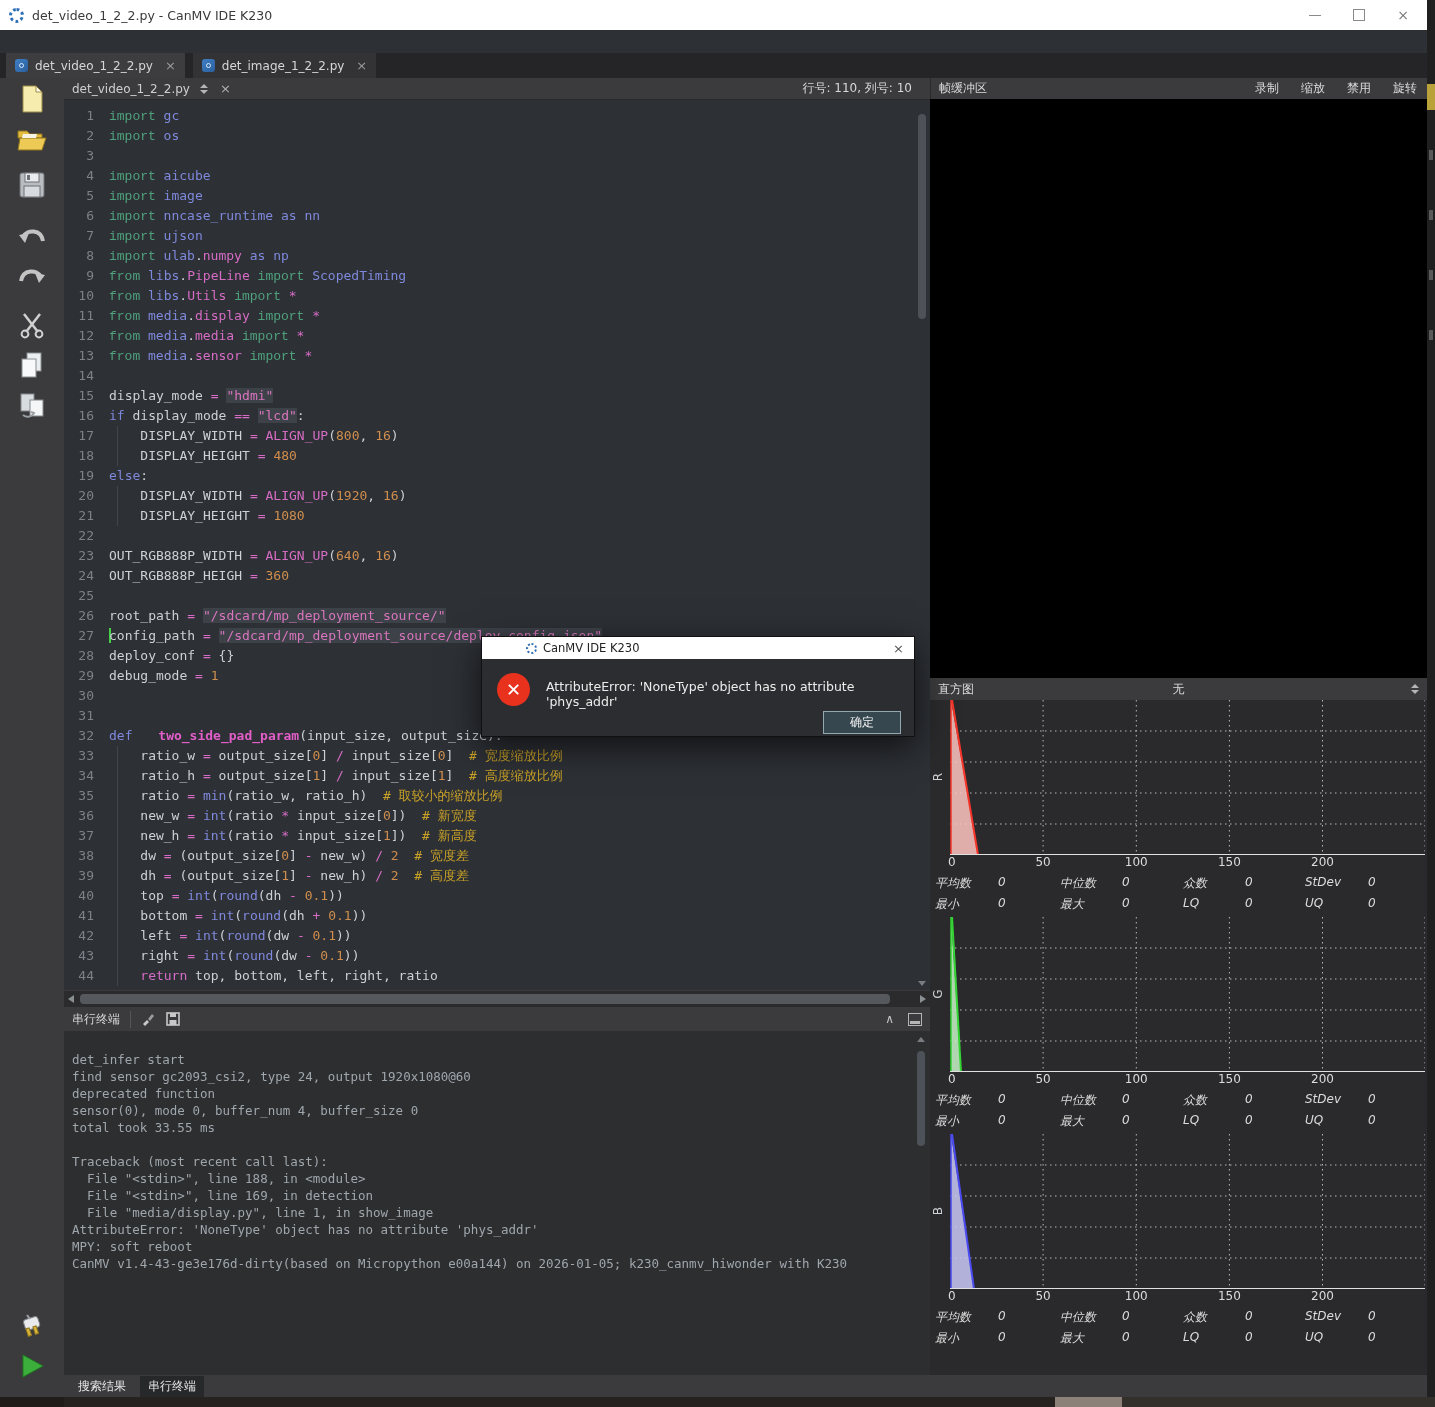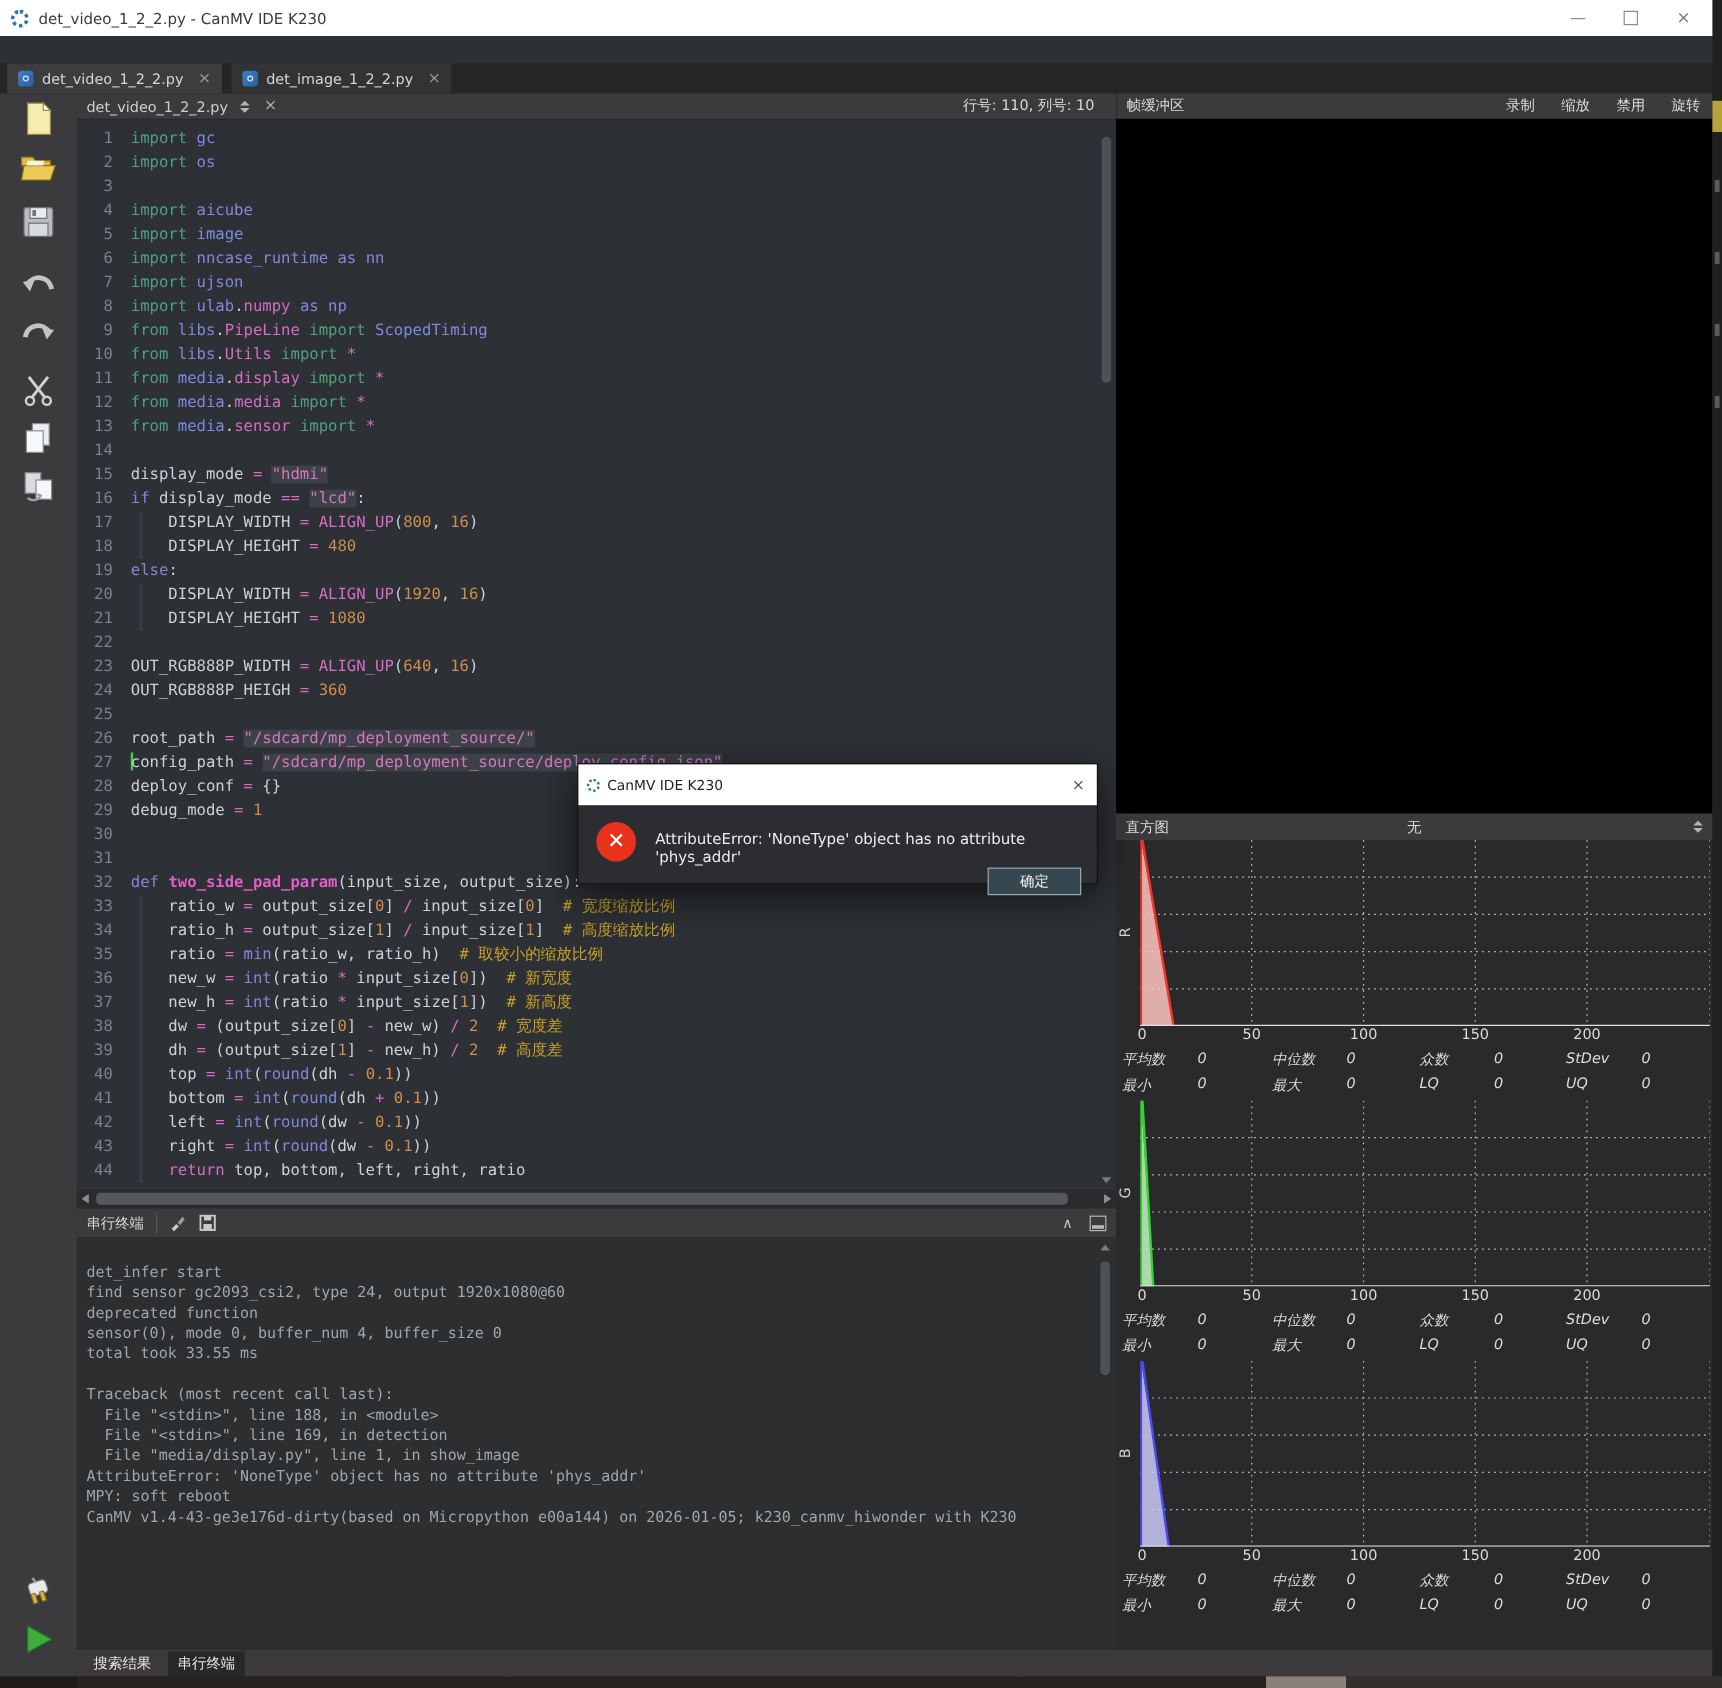--- a/index.html
+++ b/index.html
@@ -52,22 +52,22 @@
   #edheader .hclose{margin-left:12px;color:#b0b0b0;font-size:13px;}
   #edheader .cursorpos{margin-left:auto;margin-right:18px;color:#d8d8d8;}
 
   #codewrap{left:64px;top:100px;width:866px;height:890px;background:#2d3035;overflow:hidden;}
   #code{padding-top:6px;font-family:"DejaVu Sans Mono","Liberation Mono",monospace;
         font-size:13px;line-height:20px;white-space:pre;}
   .cl{display:flex;height:20px;}
   .ln{width:30px;text-align:right;color:#7b8288;flex:none;padding-right:9px;}
   .ct{position:relative;padding-left:6px;}
   .cl.ind .ct::before{content:"";position:absolute;left:14px;top:0;bottom:0;border-left:1px solid #41464c;}
-  .tk-k{color:#4fa17c;} .tk-b{color:#7f89dc;} .tk-m{color:#d66cc4;} .tk-o{color:#d66cc4;}
-  .tk-f{color:#e25ec8;font-weight:bold;} .tk-n{color:#cf8e4e;}
+  .tk-k{color:#4fa17c;font-family:Liberation Mono, monospace;} .tk-b{color:#7f89dc;} .tk-m{color:#d66cc4;} .tk-o{color:#d66cc4;}
+  .tk-f{color:#e25ec8;font-weight:bold;margin-left:18px;} .tk-n{color:#cf8e4e;}
   .tk-s{color:#d975bd;background:#3d4249;} .tk-c{color:#c9a227;} .tk-p{color:#ccd1d6;}
   .caret{display:inline-block;width:2px;height:15px;background:#46d04a;vertical-align:-3px;margin-right:-2px;}
 
   
   #ed-vscroll{position:absolute;right:2px;top:0;width:12px;height:100%;}
   #ed-vscroll .thumb{position:absolute;top:14px;left:2px;width:8px;height:205px;background:#4d5258;border-radius:4px;}
   .arr{width:0;height:0;border-left:4px solid transparent;border-right:4px solid transparent;position:absolute;left:2px;}
   .arr.down{border-top:5px solid #787d82;bottom:4px;}
   #hscroll{left:64px;top:990px;width:866px;height:17px;background:#2b2b2d;border-top:1px solid #3a3a3c;box-sizing:border-box;}
   #hscroll .thumb{position:absolute;left:16px;top:3px;height:10px;width:810px;background:#55595e;border-radius:4px;}
@@ -115,21 +115,21 @@
   .hist-plot{position:absolute;left:20px;width:475px;background:#2a2a2c;}
   .hist-axis-label{position:absolute;left:-4px;width:24px;text-align:center;transform:rotate(-90deg);color:#cfd3d7;}
   .hist-ticks{position:absolute;left:20px;width:475px;height:16px;}
   .hist-ticks span{position:absolute;transform:translateX(-50%);top:0;}
   .hist-stats{position:absolute;left:0;width:497px;height:21px;}
   .hist-stats span{position:absolute;top:2px;font-style:italic;}
 
   
   #dialog{left:481px;top:636px;width:434px;height:101px;box-shadow:0 10px 32px rgba(0,0,0,.65);
           border:1px solid #111;box-sizing:border-box;background:#2b2d30;}
-  #dlg-titlebar{height:34px;background:#ffffff;display:flex;align-items:center;color:#222;font-size:11.5px;}
+  #dlg-titlebar{height:22px;background:#ffffff;display:flex;align-items:center;color:#222;font-size:11.5px;padding-left:37px;}
   #dlg-logo{width:11px;height:11px;border-radius:50%;border:2.5px dotted #2e6fb7;box-sizing:border-box;margin:0 6px 0 7px;}
   #dlg-close{margin-left:auto;margin-right:10px;color:#555;font-size:13px;}
   #dlg-body{position:relative;height:79px;color:#ececec;font-size:12.5px;}
   #dlg-erricon{position:absolute;left:15px;top:14px;width:33px;height:33px;border-radius:50%;background:#e8321e;
                display:flex;align-items:center;justify-content:center;color:#fff;font-size:18px;font-weight:bold;}
   #dlg-msg{position:absolute;left:64px;top:20px;right:10px;}
   #dlg-ok{position:absolute;right:13px;top:52px;width:76px;height:21px;background:#37474f;
           border:1px solid #93a7b0;color:#f0f0f0;font-size:12px;display:flex;align-items:center;justify-content:center;}
 
   

